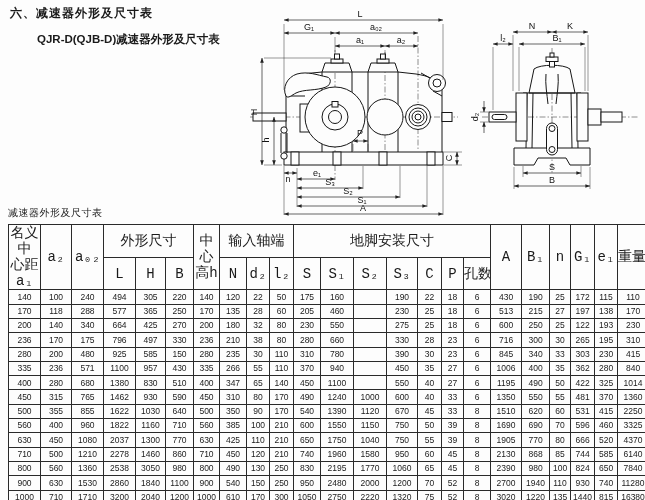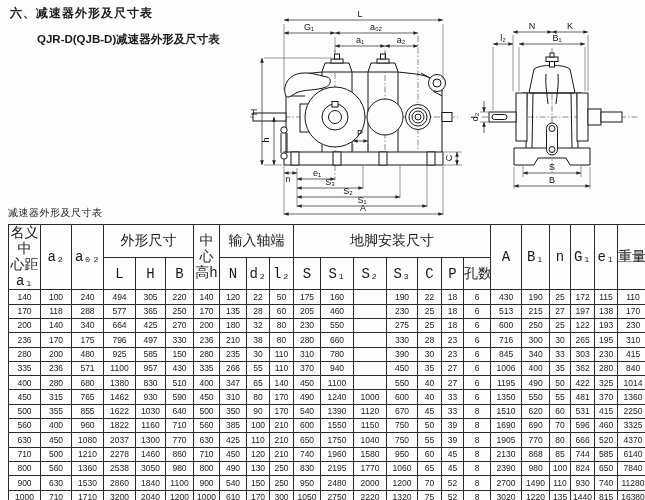--- a/index.html
+++ b/index.html
@@ -630,21 +630,21 @@
         <td>150</td>
         <td>250</td>
         <td>950</td>
         <td>2480</td>
         <td>2000</td>
         <td>1200</td>
         <td>70</td>
         <td>52</td>
         <td>8</td>
         <td>2700</td>
-        <td>1490</td>
+        <td>1940</td>
         <td>110</td>
         <td>930</td>
         <td>740</td>
         <td>11280</td>
       </tr>
       <tr>
         <td>1000</td>
         <td>710</td>
         <td>1710</td>
         <td>3200</td>

